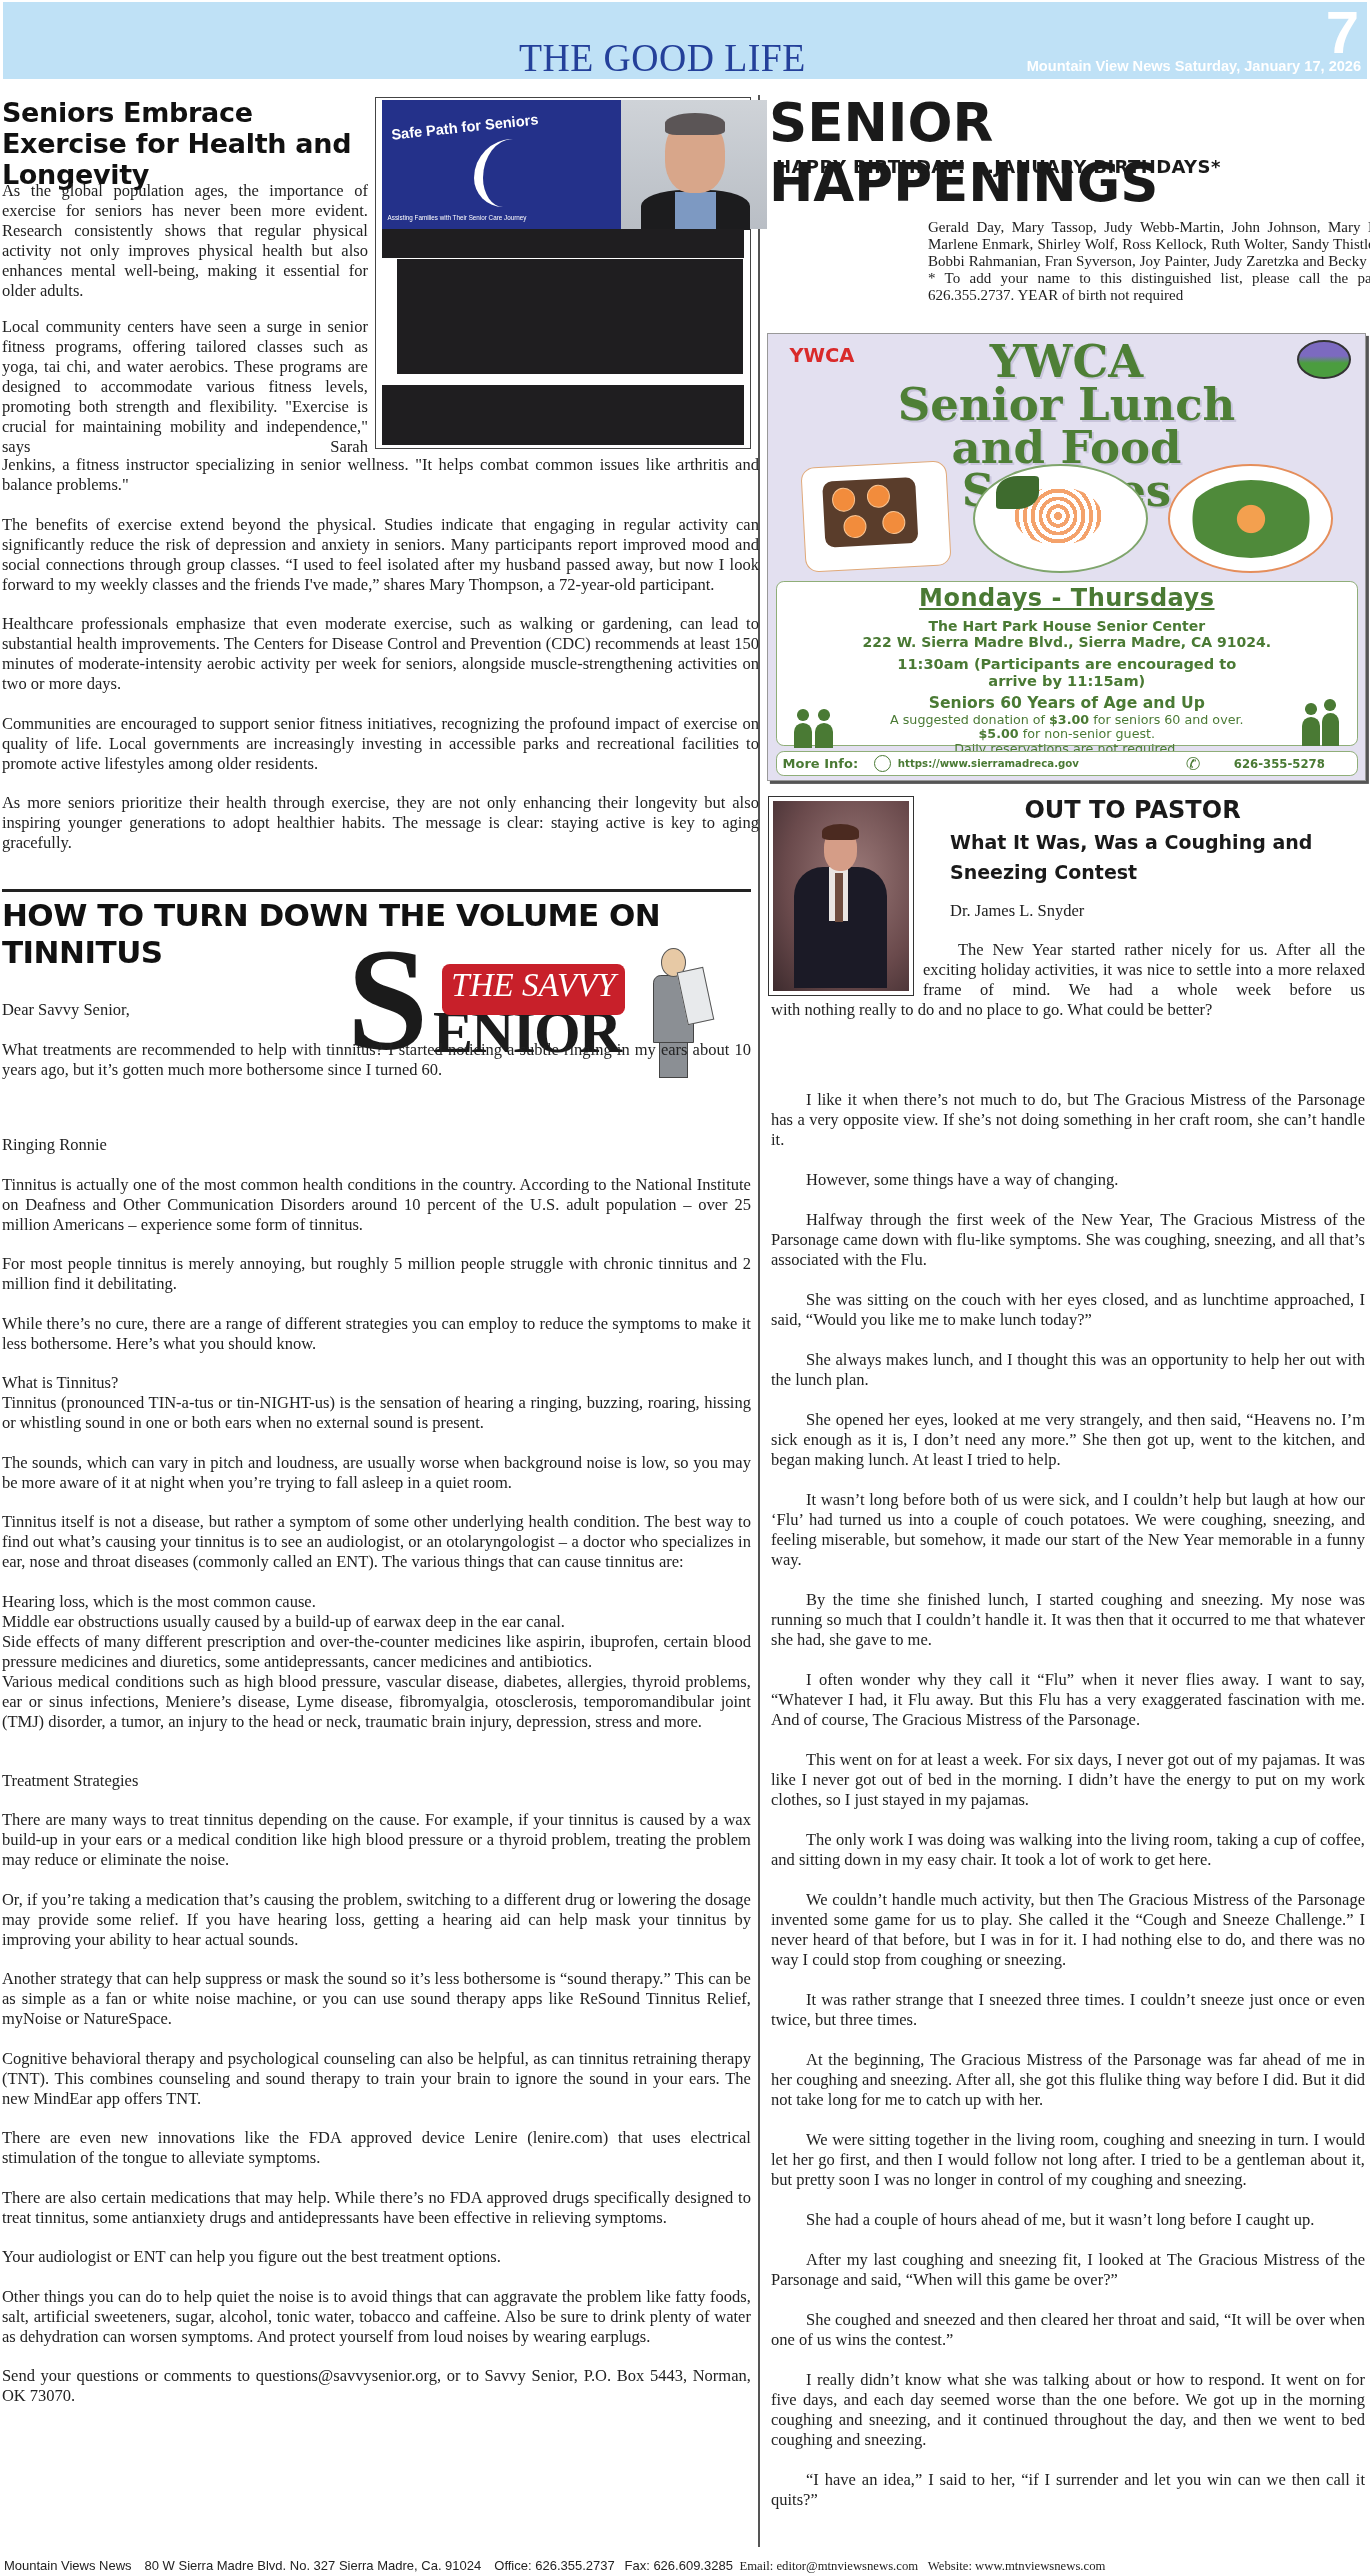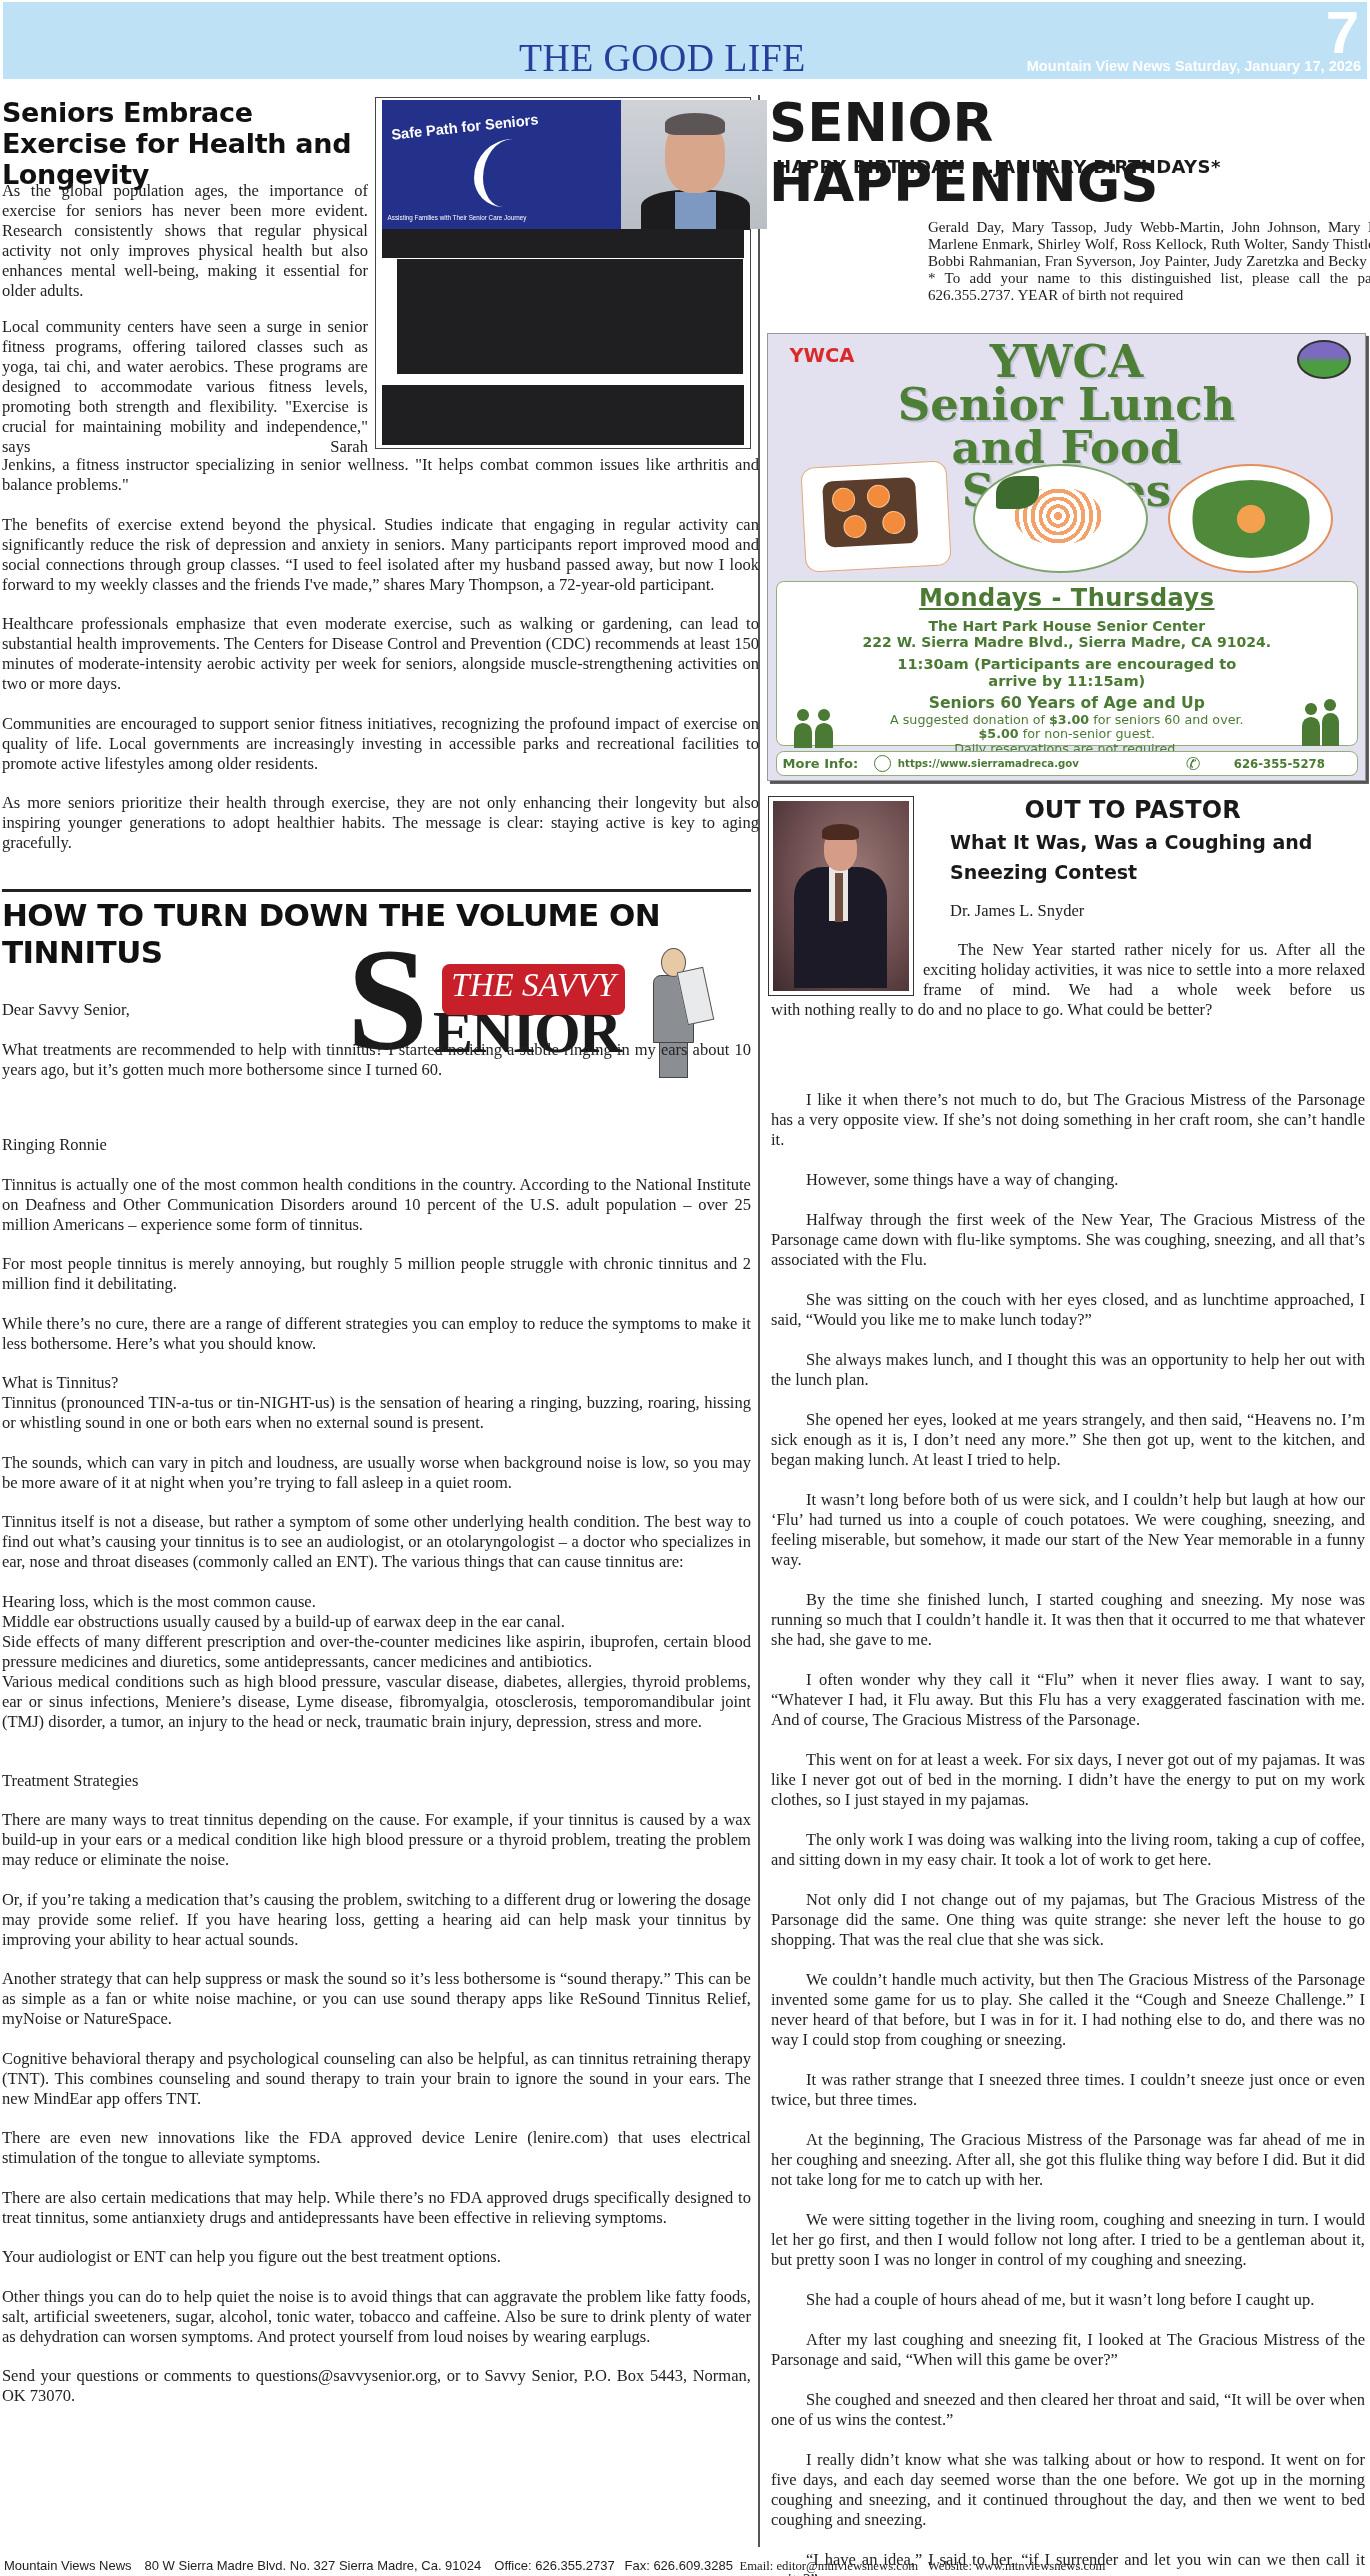--- a/index.html
+++ b/index.html
@@ -285,27 +285,26 @@
   <p class="l1" style="margin-bottom:0; text-align-last: justify;">The New Year started rather nicely for us. After all the exciting holiday activities, it was nice to settle into a more relaxed frame of mind. We had a whole week before us</p>
   <p style="margin-bottom:0;">with nothing really to do and no place to go. What could be better?</p>
 </div>
 
 <div class="body-text otp-body">
   <p>I like it when there’s not much to do, but The Gracious Mistress of the Parsonage has a very opposite view. If she’s not doing something in her craft room, she can’t handle it.</p>
   <p>However, some things have a way of changing.</p>
   <p>Halfway through the first week of the New Year, The Gracious Mistress of the Parsonage came down with flu-like symptoms. She was coughing, sneezing, and all that’s associated with the Flu.</p>
   <p>She was sitting on the couch with her eyes closed, and as lunchtime approached, I said, “Would you like me to make lunch today?”</p>
   <p>She always makes lunch, and I thought this was an opportunity to help her out with the lunch plan.</p>
-  <p>She opened her eyes, looked at me years strangely, and then said, “Heavens no. I’m sick enough as it is, I don’t need any more.” She then got up, went to the kitchen, and began making lunch. At least I tried to help.</p>
+  <p>She opened her eyes, looked at me very strangely, and then said, “Heavens no. I’m sick enough as it is, I don’t need any more.” She then got up, went to the kitchen, and began making lunch. At least I tried to help.</p>
   <p>It wasn’t long before both of us were sick, and I couldn’t help but laugh at how our ‘Flu’ had turned us into a couple of couch potatoes. We were coughing, sneezing, and feeling miserable, but somehow, it made our start of the New Year memorable in a funny way.</p>
   <p>By the time she finished lunch, I started coughing and sneezing. My nose was running so much that I couldn’t handle it. It was then that it occurred to me that whatever she had, she gave to me.</p>
   <p>I often wonder why they call it “Flu” when it never flies away. I want to say, “Whatever I had, it Flu away. But this Flu has a very exaggerated fascination with me. And of course, The Gracious Mistress of the Parsonage.</p>
   <p>This went on for at least a week. For six days, I never got out of my pajamas. It was like I never got out of bed in the morning. I didn’t have the energy to put on my work clothes, so I just stayed in my pajamas.</p>
   <p>The only work I was doing was walking into the living room, taking a cup of coffee, and sitting down in my easy chair. It took a lot of work to get here.</p>
-  <p>Not only did I not change out of my pajamas, but The Gracious Mistress of the Parsonage did the same. One thing was quite strange: she never left the house to go shopping. That was the real clue that she was sick.</p>
   <p>We couldn’t handle much activity, but then The Gracious Mistress of the Parsonage invented some game for us to play. She called it the “Cough and Sneeze Challenge.” I never heard of that before, but I was in for it. I had nothing else to do, and there was no way I could stop from coughing or sneezing.</p>
   <p>It was rather strange that I sneezed three times. I couldn’t sneeze just once or even twice, but three times.</p>
   <p>At the beginning, The Gracious Mistress of the Parsonage was far ahead of me in her coughing and sneezing. After all, she got this flulike thing way before I did. But it did not take long for me to catch up with her.</p>
   <p>We were sitting together in the living room, coughing and sneezing in turn. I would let her go first, and then I would follow not long after. I tried to be a gentleman about it, but pretty soon I was no longer in control of my coughing and sneezing.</p>
   <p>She had a couple of hours ahead of me, but it wasn’t long before I caught up.</p>
   <p>After my last coughing and sneezing fit, I looked at The Gracious Mistress of the Parsonage and said, “When will this game be over?”</p>
   <p>She coughed and sneezed and then cleared her throat and said, “It will be over when one of us wins the contest.”</p>
   <p>I really didn’t know what she was talking about or how to respond. It went on for five days, and each day seemed worse than the one before. We got up in the morning coughing and sneezing, and it continued throughout the day, and then we went to bed coughing and sneezing.</p>
   <p>“I have an idea,” I said to her, “if I surrender and let you win can we then call it quits?”</p>
 </div>

